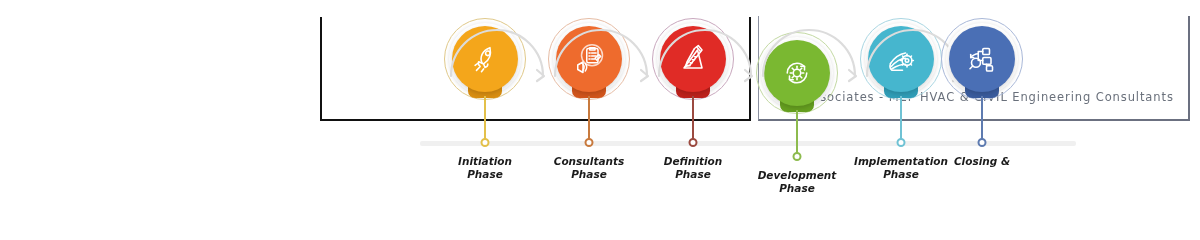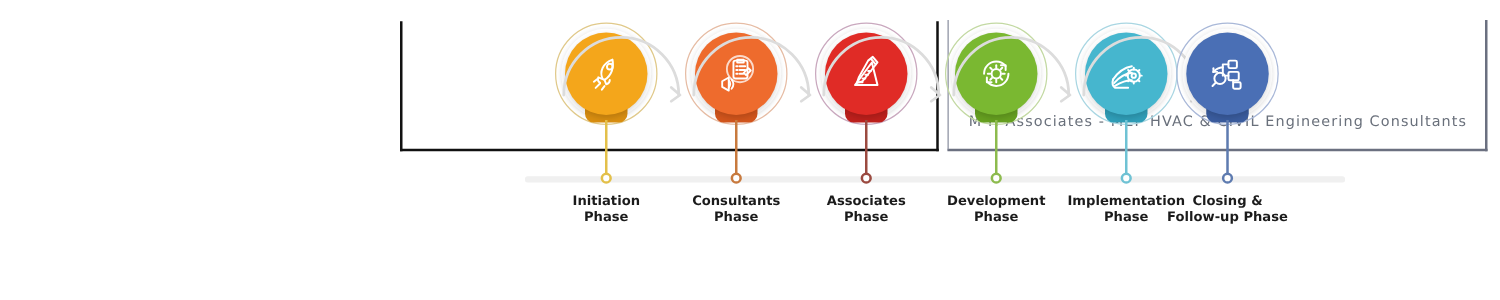--- a/index.html
+++ b/index.html
@@ -52,21 +52,21 @@
   .disc svg{display:block;}
 
   .dropline{position:absolute;left:50%;top:96px;transform:translateX(-50%);
     width:2px;height:47px;}
   .dot{position:absolute;left:50%;top:138px;transform:translateX(-50%);
     width:9px;height:9px;border-radius:50%;background:#ffffff;
     border:2px solid #999;box-sizing:border-box;}
 
   .label{position:absolute;left:0;top:155px;width:160px;text-align:center;
     font-size:10.5px;font-weight:bold;line-height:12.5px;color:#1b1b1b;
-    font-family:"DejaVu Sans", sans-serif;}
+    font-family:"DejaVu Sans", sans-serif;font-style:italic;}
 
   
   .arc{position:absolute;top:18px;width:82px;height:82px;pointer-events:none;}
 </style>
 </head>
 <body>
 
 <div id="stage">
 
   <div class="frame" id="frame-left"></div>
@@ -146,29 +146,29 @@
             <path d="M20 29 h3"></path>
             <path d="M23 25 h3"></path>
             <path d="M26 21 h3"></path>
       <path d="M26 10 l5 -4 l5 6 l-16 20 l-6 2 l2 -6 z"></path>
       <path d="M29 8 l5 6"></path>
     </svg>
         </div>
     <div class="dropline" style="background:#9B4A40"></div>
     <div class="dot" style="border-color:#9B4A40"></div>
     <div class="label">
-      <span>Associates</span><br>
+      <span>Definition</span><br>
       <span>Phase</span>
     </div>
       </div>
       <div class="arc" style="left: 653px; width: 104px;"><svg width="104" height="82" viewBox="0 0 104 82" fill="none">
         <path d="M6 58 A44 44 0 0 1 98 58" stroke="#dcdcdc" stroke-width="2.2" stroke-linecap="round"></path>
         <path d="M92 52 L99 58 L92 63" stroke="#dcdcdc" stroke-width="2.2" stroke-linecap="round" stroke-linejoin="round" fill="none"></path>
       </svg></div>
-      <div class="phase" style="left: 717px;">
+      <div class="phase" style="left: 717px; margin-top: 14px;">
     <div class="halo" style="border-color:#C3D9A3"></div>
     <div class="ringgap"></div>
     <div class="pedestal" style="background:#66A020"></div>
     <div class="disc" style="background:#7AB831">
           <svg width="36" height="36" viewBox="0 0 48 48" fill="none" stroke="#fff" stroke-width="2.1" stroke-linecap="round" stroke-linejoin="round">
       <circle cx="24" cy="24" r="5"></circle>
       <path d="M24 15 v2.5"></path>
             <path d="M24 30.5 v2.5"></path>
       <path d="M15 24 h2.5"></path>
             <path d="M30.5 24 h2.5"></path>
@@ -242,17 +242,16 @@
       <path d="M11.6 33.4 L8 37"></path>
       <path d="M9 22 a14 14 0 0 1 10 -5"></path>
       <path d="M9 22 l0 -4"></path>
             <path d="M9 22 l4 0"></path>
     </svg>
         </div>
     <div class="dropline" style="background:#5E7BB0"></div>
     <div class="dot" style="border-color:#5E7BB0"></div>
     <div class="label">
       <span>Closing &amp;</span><br>
-      <span>Follow-up Phase</span>
     </div>
       </div>
     </div>
 </div>
 
 </body></html>

